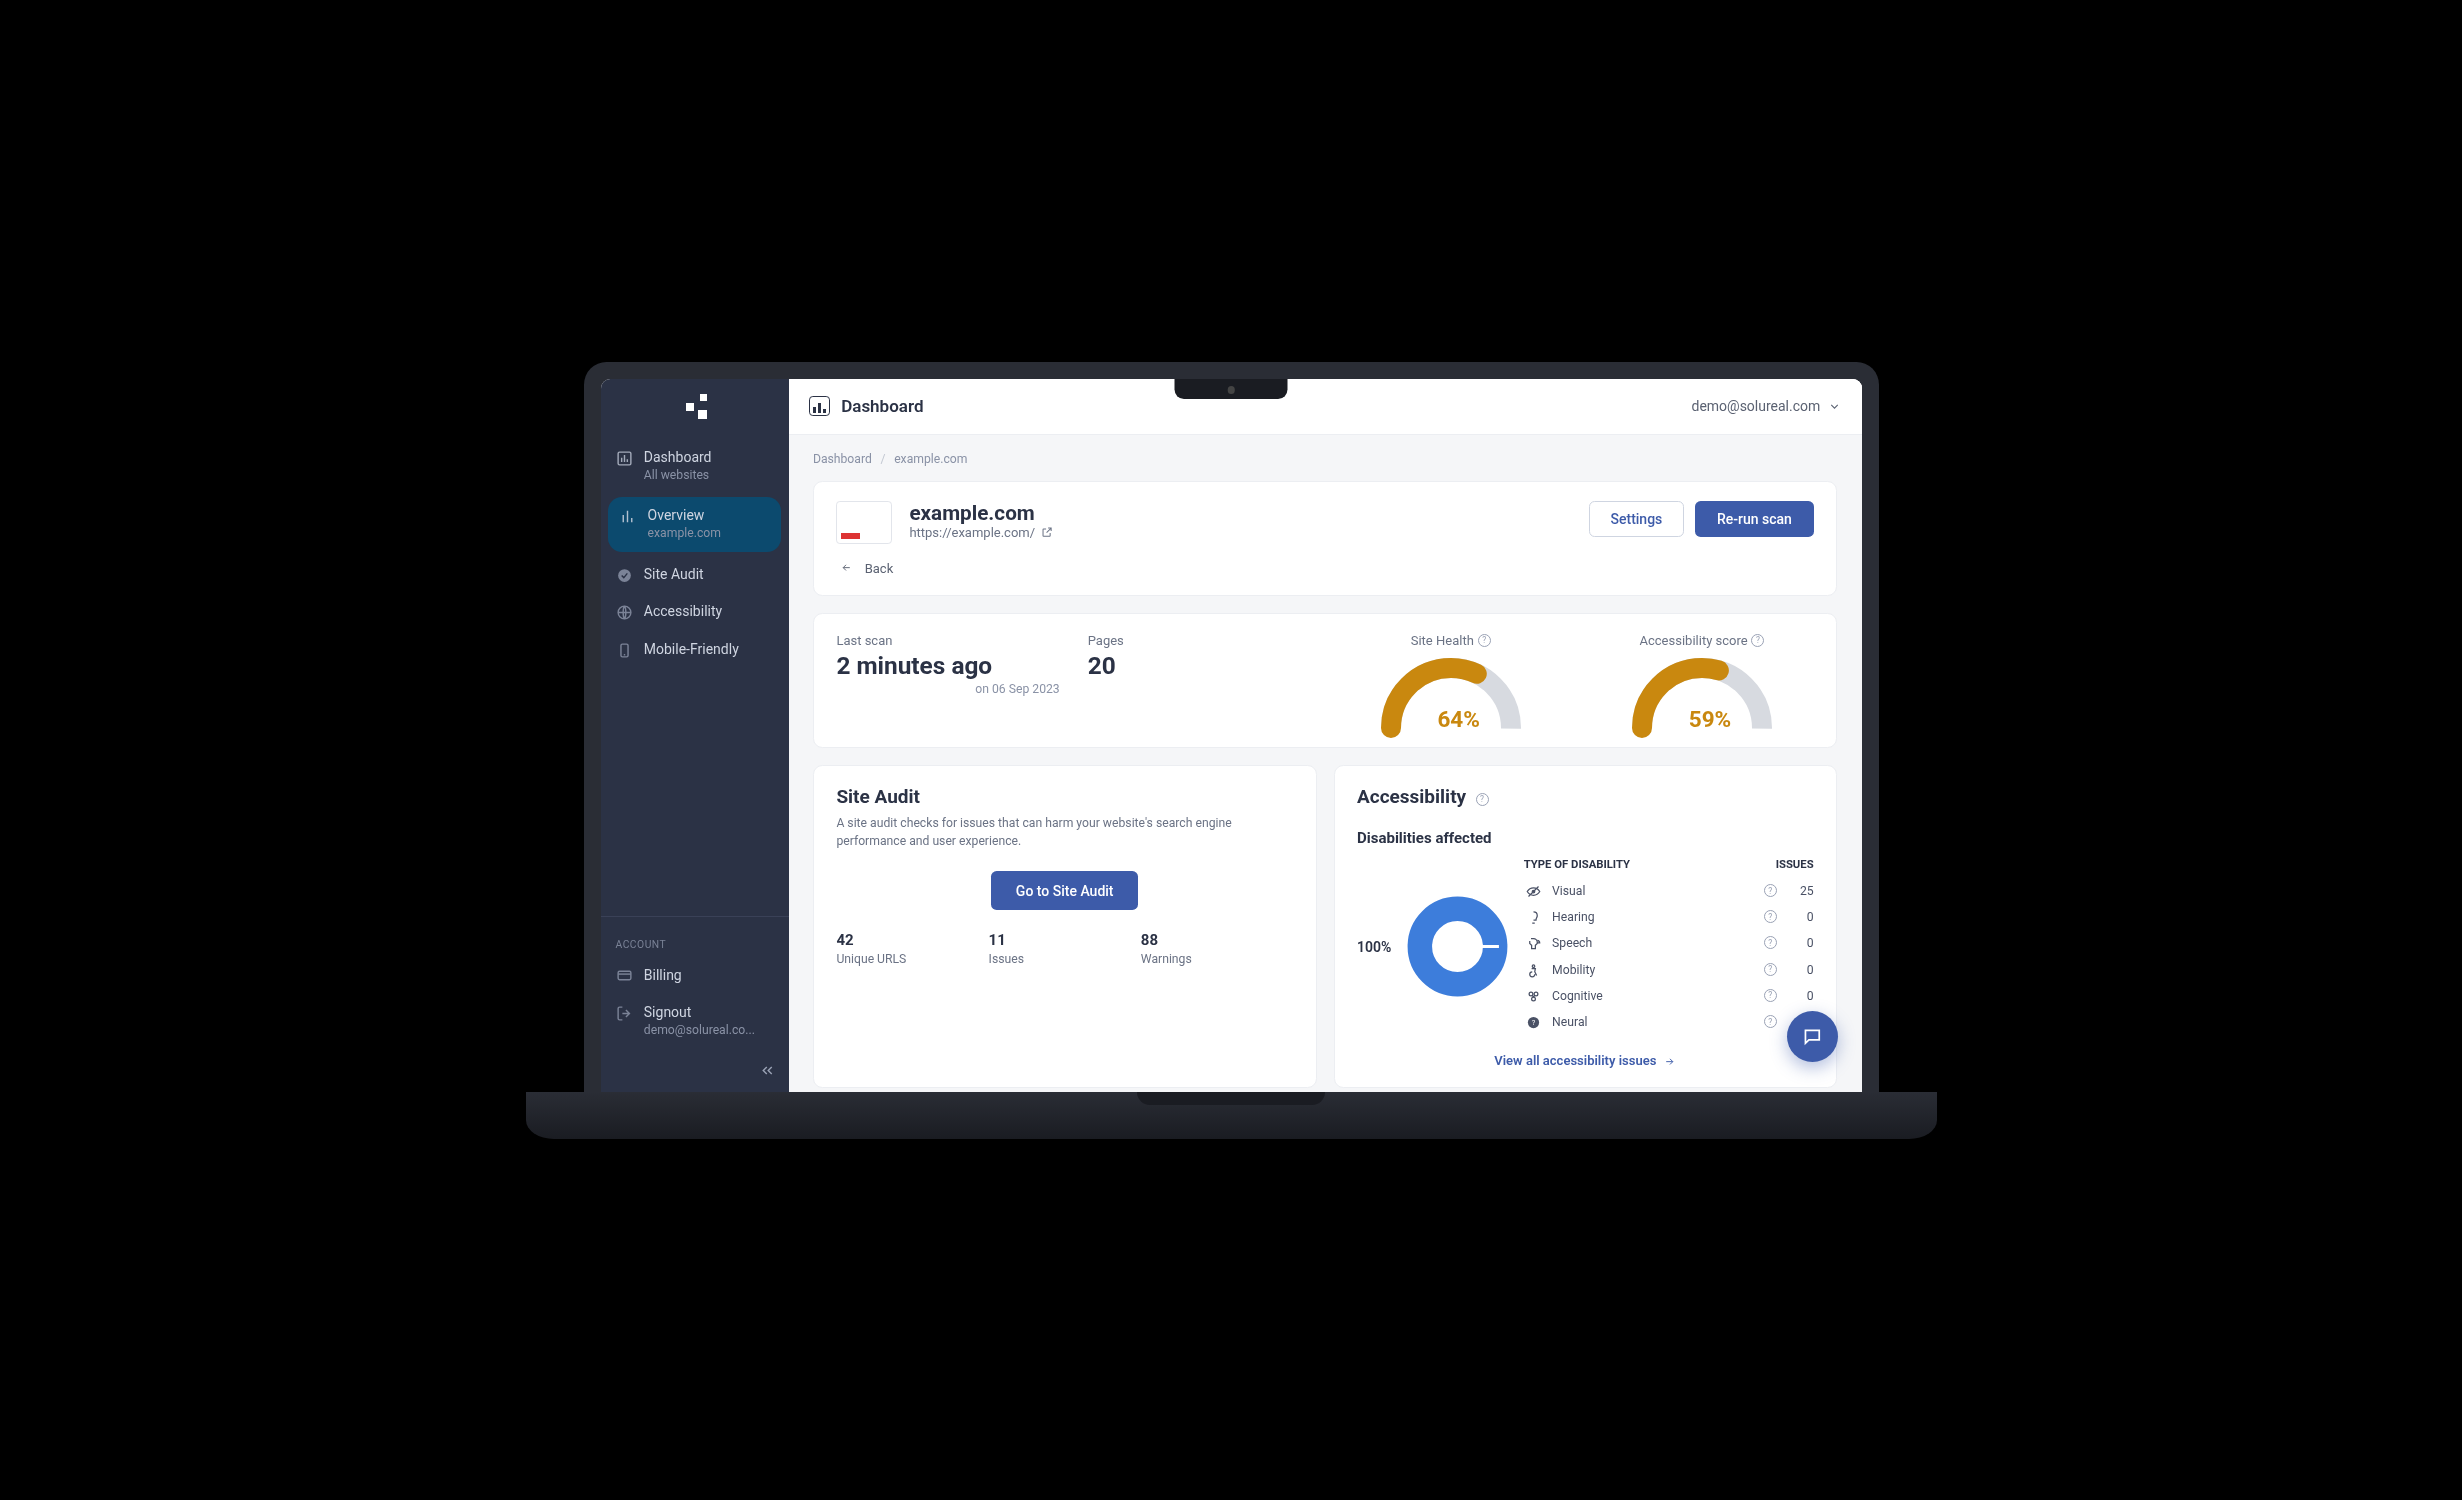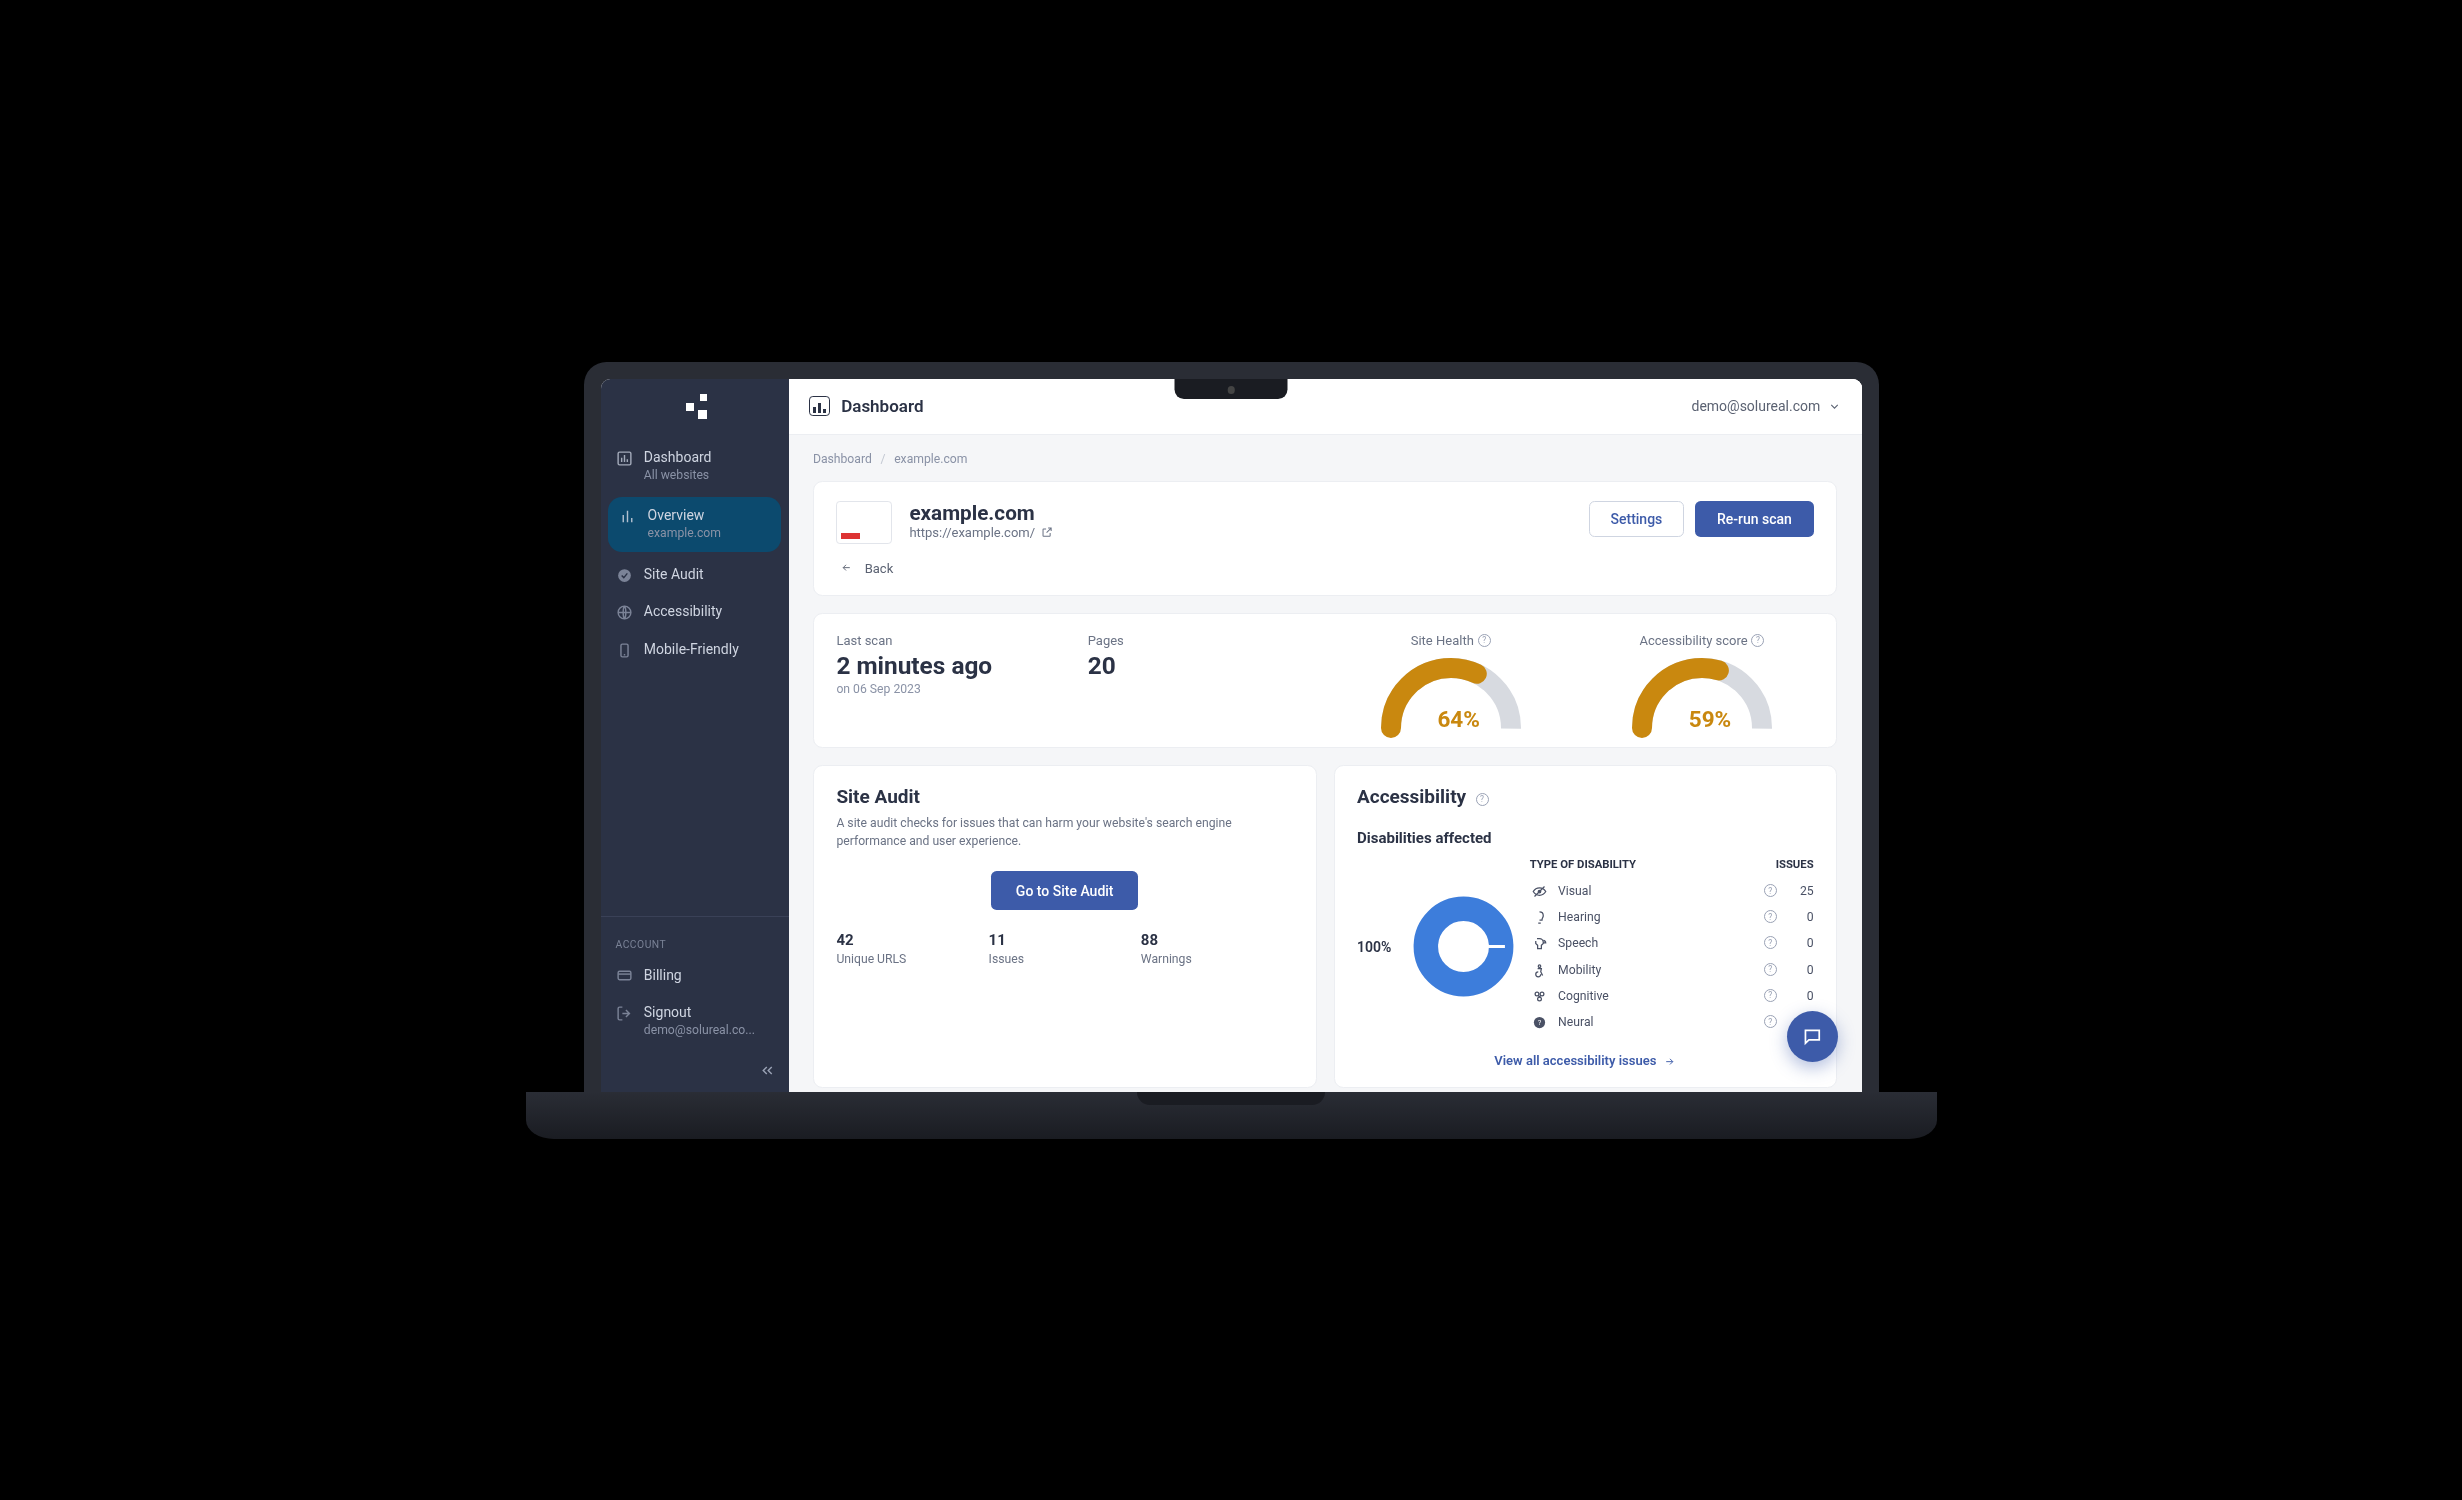--- a/index.html
+++ b/index.html
@@ -50,21 +50,21 @@
   .header-actions{margin-left:auto;display:flex;gap:11.3px;}
   .btn{padding:9.4px 20.7px;border-radius:5.6px;font-size:14px;font-weight:500;cursor:pointer;border:0.9px solid transparent;}
   .btn-primary{background:#3d5ba9;color:#fff;}
   .btn-outline{background:#fff;border-color:#cfd5e1;color:#3d5ba9;}
   .back{display:flex;align-items:center;gap:9.4px;color:#5b6272;font-size:13px;cursor:pointer;margin-top:11.3px;margin-left:1.9px;}
 
   .stats-row{display:flex;gap:28px;margin-bottom:17px;}
   .stat-block{flex:1;}
   .stat-label{font-size:13px;color:#6b7385;display:flex;align-items:center;gap:3.8px;}
   .stat-value{font-size:24.4px;font-weight:700;color:#2b3245;margin-top:3.8px;}
-  .stat-sub{font-size:12.2px;color:#8a92a6;margin-top:1.9px;}
+  .stat-sub{font-size:12.2px;color:#8a92a6;margin-top:1.9px;text-align:right;}
   .help-icon{width:13px;height:13px;border:1.4px solid #9aa2b5;border-radius:50%;display:inline-flex;align-items:center;justify-content:center;font-size:8.4px;color:#9aa2b5;}
 
   .gauge-wrap{display:flex;flex-direction:column;align-items:center;}
   .gauge{position:relative;width:150px;height:75px;margin-top:5.6px;}
   .gauge svg{width:150px;height:150px;}
   .gauge-text{position:absolute;bottom:-3.8px;left:16px;right:0;text-align:center;font-size:22.5px;font-weight:700;color:#c9880f;}
 
   .two-col{display:flex;gap:17px;}
   .col{flex:1;}
   .card h3{font-size:19px;color:#2b3245;font-weight:700;margin-bottom:5.6px;}
@@ -72,21 +72,21 @@
   .center{display:flex;justify-content:center;}
   .btn-mid{background:#3d5ba9;color:#fff;padding:11.3px 24.4px;border-radius:5.6px;font-size:14px;font-weight:500;cursor:pointer;border:none;}
   .mini-stats{display:flex;margin-top:20.7px;text-align:left;}
   .mini-stats>div{flex:1;}
   .mini-stats .num{font-weight:700;font-size:15px;color:#2b3245;}
   .mini-stats .lbl{font-size:12.2px;color:#6b7385;margin-top:3.8px;}
 
   .acc-head{display:flex;align-items:center;gap:9.4px;}
   .subhead{font-weight:700;color:#2b3245;font-size:15px;margin:15px 0 11.3px;}
   .acc-body{display:flex;gap:9.4px;align-items:center;}
-  .donut-wrap{display:flex;align-items:center;gap:16px;}
+  .donut-wrap{display:flex;align-items:center;gap:10px;}
   .donut-lbl{font-size:14px;font-weight:600;color:#2b3245;}
   .donut{width:113px;height:113px;}
   .dis-table{flex:1;font-size:12.2px;}
   .dis-table .hdr{display:flex;font-weight:700;color:#2b3245;font-size:11.3px;margin-bottom:7.5px;}
   .dis-table .hdr span:first-child{flex:1;}
   .dis-table .hdr span:nth-child(2){width:47px;text-align:right;}
   .dis-row{display:flex;padding:5.6px 0;color:#4a5165;}
   .dis-row .di{width:19px;height:15px;margin-right:9.4px;display:flex;align-items:center;justify-content:center;}
   .dis-row .name{flex:1;}
   .dis-row .q{width:19px;display:flex;justify-content:center;}

